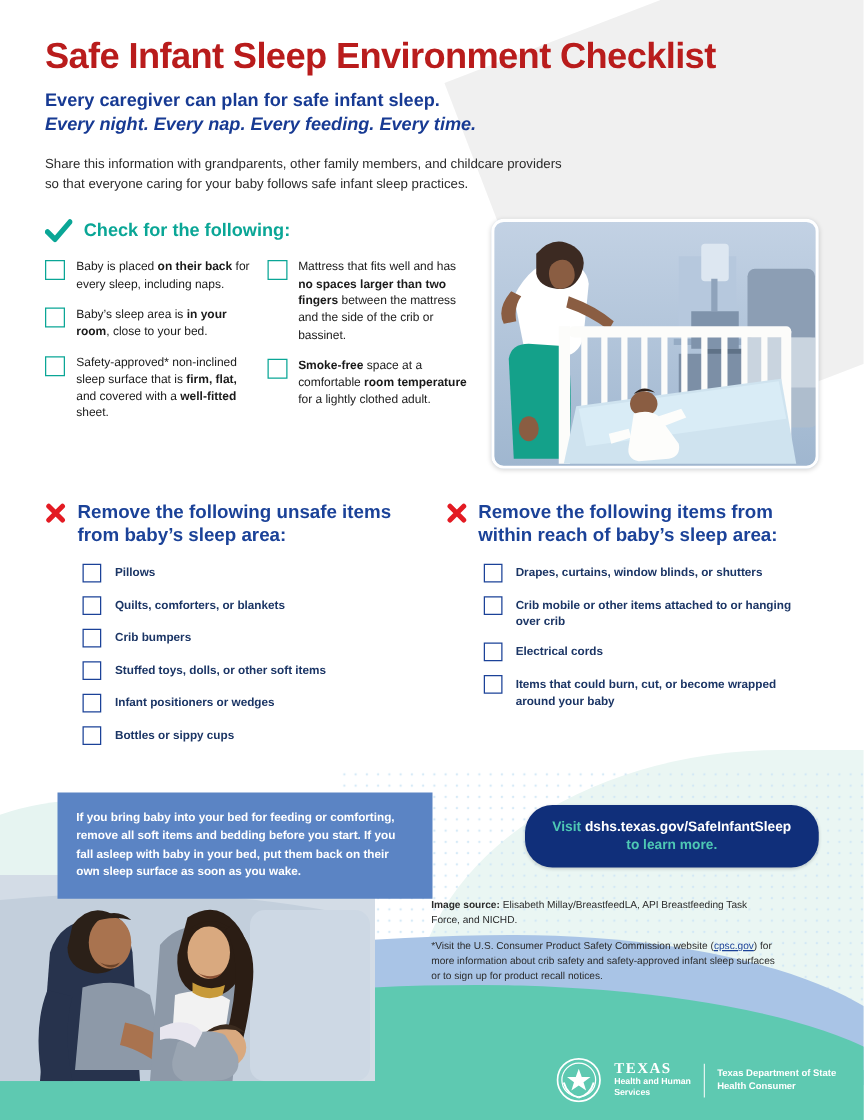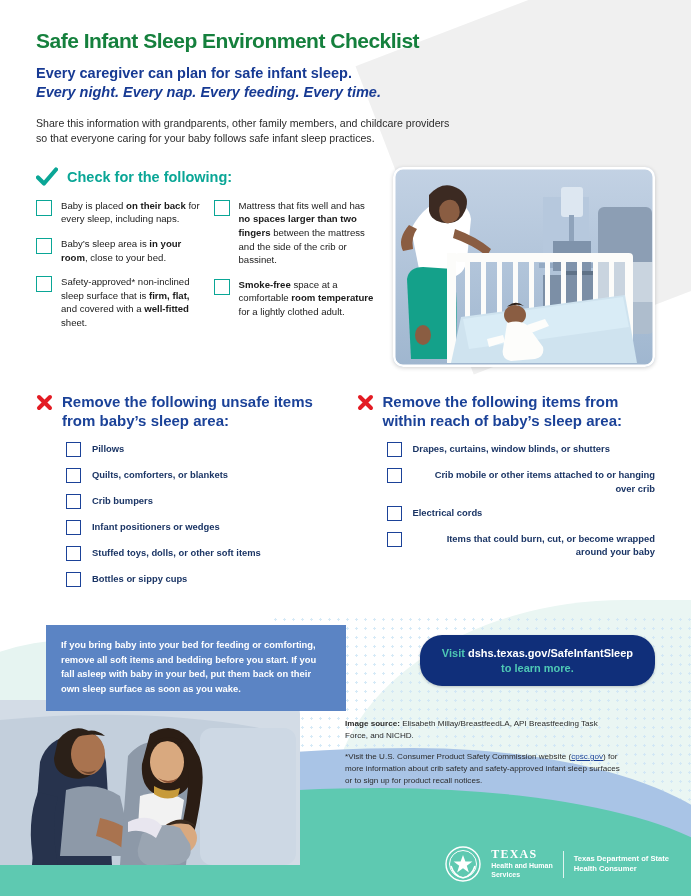--- a/index.html
+++ b/index.html
@@ -62,22 +62,22 @@
     z-index: 2;
   }
   .bg-footerband {
     position: absolute; left: 0; bottom: 0; width: 691px; height: 40px;
     background: #5ec9b1; z-index: 2;
   }
 
   
   .header { position: relative; z-index: 5; padding: 30px 36px 0 36px; }
   .title {
-    color: #15803d;
-    font-size: 21px; font-weight: 800;
+    color: #b91c1c;
+    font-size: 29px; font-weight: 800;
     letter-spacing: -0.5px; line-height: 1.05;
   }
   .sub1 {
     margin-top: 13px;
     color: #173a93; font-size: 14.5px; font-weight: 700;
   }
   .sub2 {
     margin-top: 3px;
     color: #173a93; font-size: 14.5px; font-weight: 700; font-style: italic;
   }
@@ -124,21 +124,21 @@
     position: relative; z-index: 5;
     margin: 26px 36px 0 36px;
     display: flex; gap: 22px;
   }
   .rcol { flex: 1; }
   .rhead { display: flex; gap: 9px; align-items: flex-start; margin-bottom: 11px; }
   .x-icon { width: 17px; height: 17px; flex: 0 0 17px; margin-top: 1px; }
   .rtitle { color: #1b4298; font-size: 15px; font-weight: 700; line-height: 1.25; }
   .rlist { padding-left: 30px; }
   .ritem { display: flex; gap: 11px; margin-bottom: 10px; align-items: flex-start; }
-  .ritem .ctext { font-size: 9.4px; color: #1b3565; font-weight: 600; padding-top: 1px; text-align: right; }
+  .ritem .ctext { font-size: 9.4px; color: #1b3565; font-weight: 600; padding-top: 1px; }
 
   
   .lower { position: relative; z-index: 5; margin: 28px 36px 0 36px; display: flex; gap: 18px; align-items: flex-start; padding-left: 10px; }
   .callout {
     width: 300px; background: #5b84c4; color: #ffffff;
     padding: 13px 15px 14px 15px;
     font-size: 9.4px; line-height: 1.55; font-weight: 600;
   }
   .cta-holder { flex: 1; display: flex; justify-content: flex-end; padding-top: 10px; }
   .cta {
@@ -305,25 +305,25 @@
         <div class="ritem">
           <div class="cbox-navy"></div>
           <div class="ctext">Quilts, comforters, or blankets</div>
         </div>
         <div class="ritem">
           <div class="cbox-navy"></div>
           <div class="ctext">Crib bumpers</div>
         </div>
         <div class="ritem">
           <div class="cbox-navy"></div>
+          <div class="ctext">Stuffed toys, dolls, or other soft items</div>
+        </div>
+        <div class="ritem">
+          <div class="cbox-navy"></div>
           <div class="ctext">Infant positioners or wedges</div>
-        </div>
-        <div class="ritem">
-          <div class="cbox-navy"></div>
-          <div class="ctext">Stuffed toys, dolls, or other soft items</div>
         </div>
         <div class="ritem">
           <div class="cbox-navy"></div>
           <div class="ctext">Bottles or sippy cups</div>
         </div>
       </div>
     </div>
 
     <div class="rcol">
       <div class="rhead">

